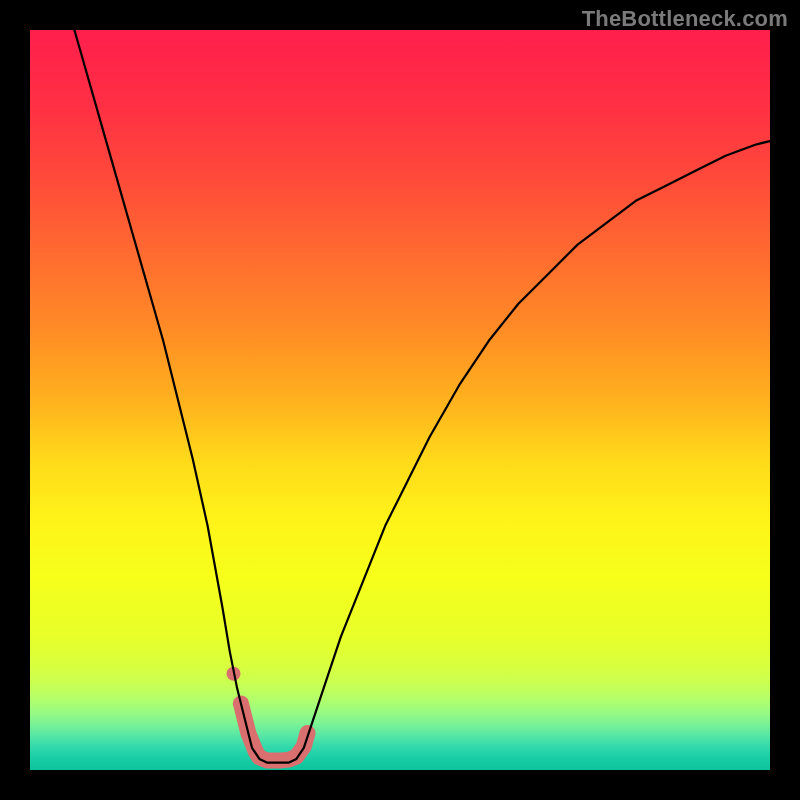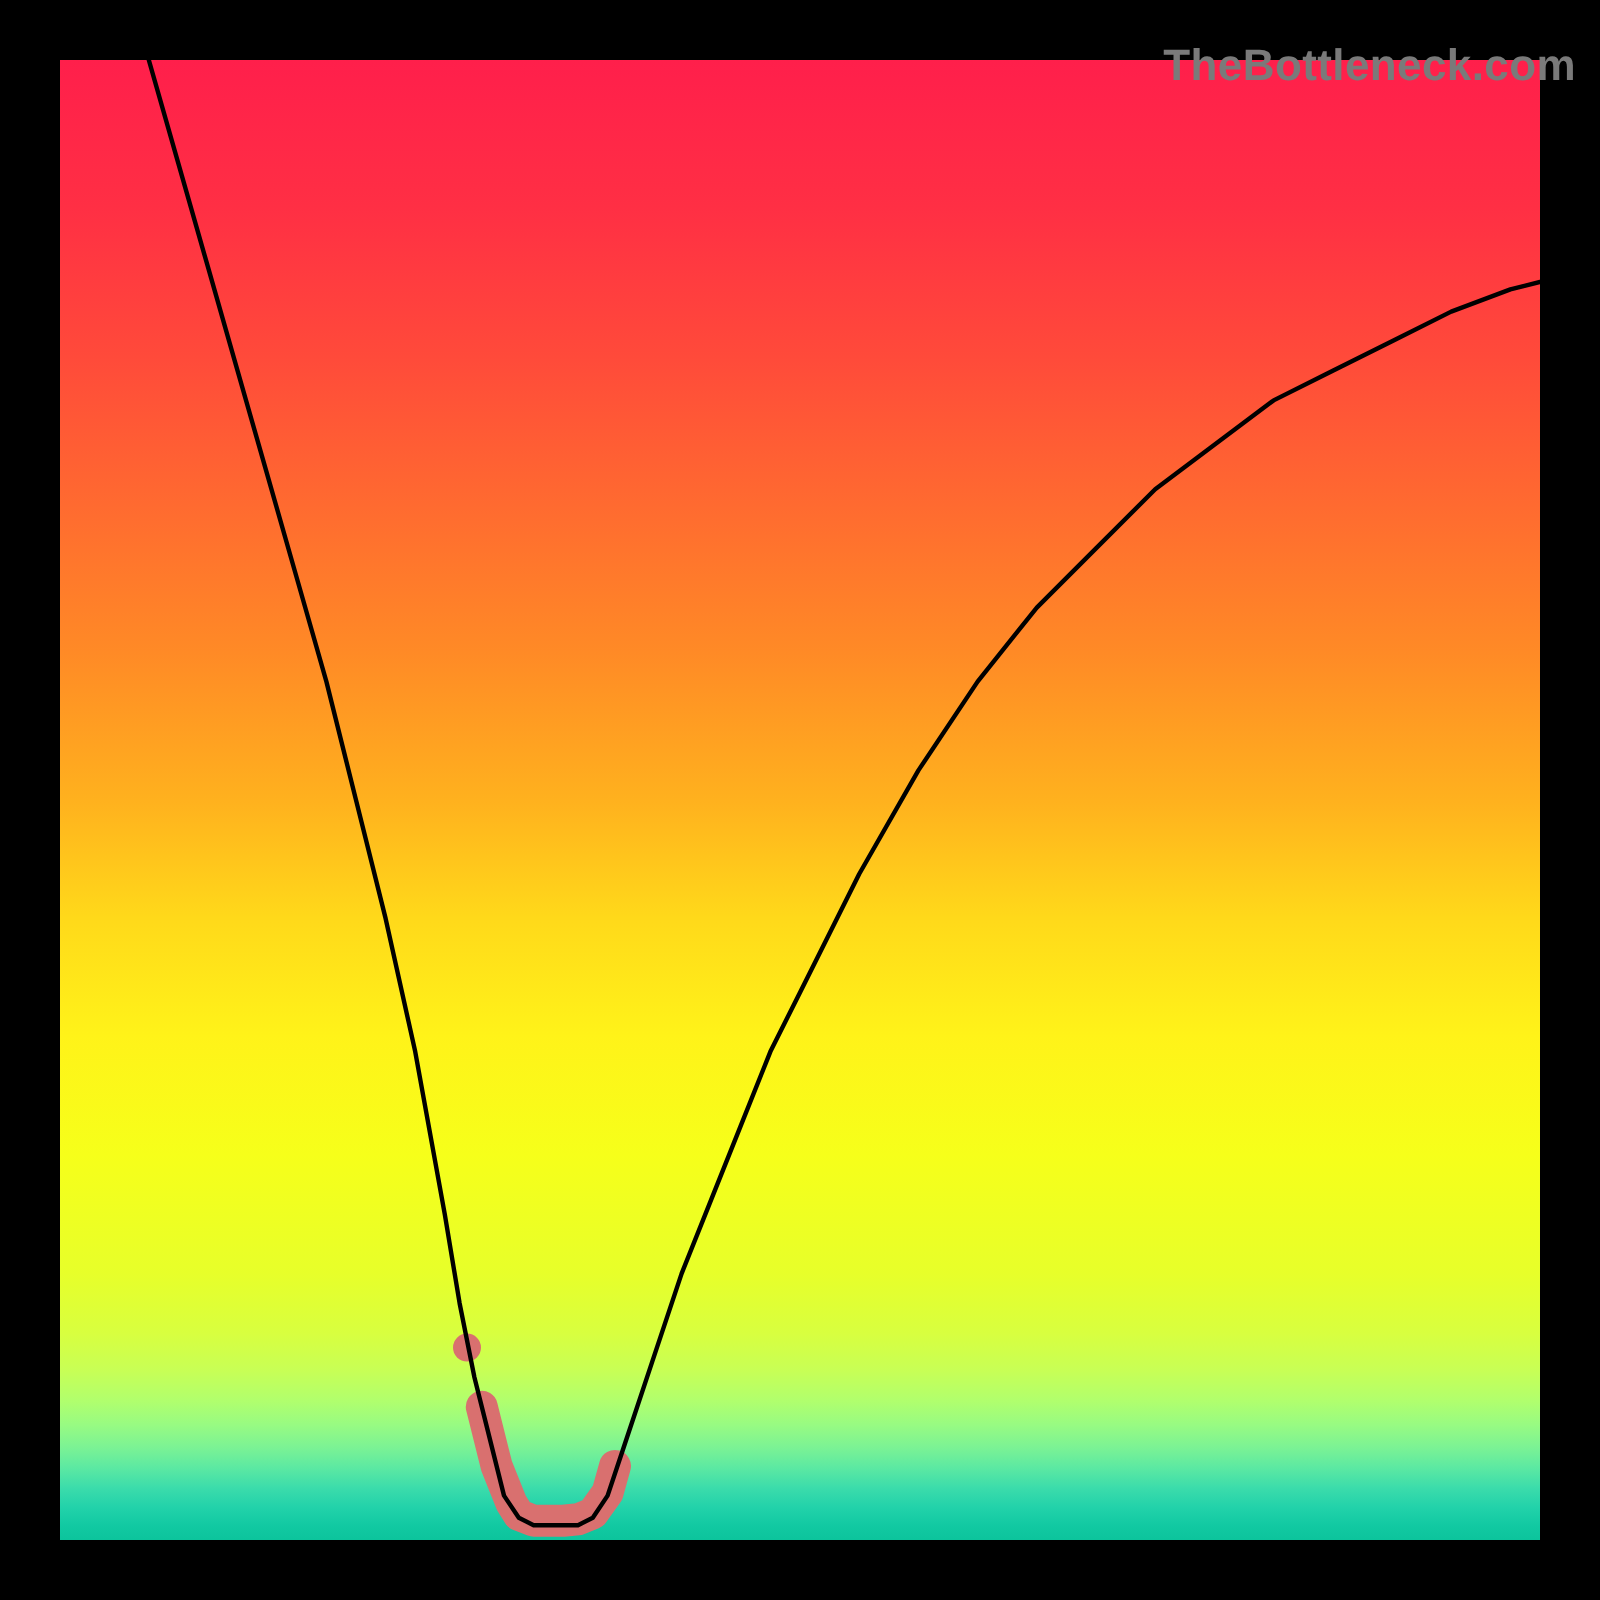--- a/index.html
+++ b/index.html
@@ -19,21 +19,21 @@
   .plot {
     position: absolute;
     left: 30px;
     top: 30px;
     width: 740px;
     height: 740px;
     overflow: hidden;
   }
   .watermark {
     position: absolute;
-    top: 20px;
+    top: 6px;
     right: 12px;
     color: #7a7a7a;
     font-size: 22px;
     font-weight: 600;
     letter-spacing: 0.2px;
     user-select: none;
   }
   svg { display: block; }
 </style>
 </head>

